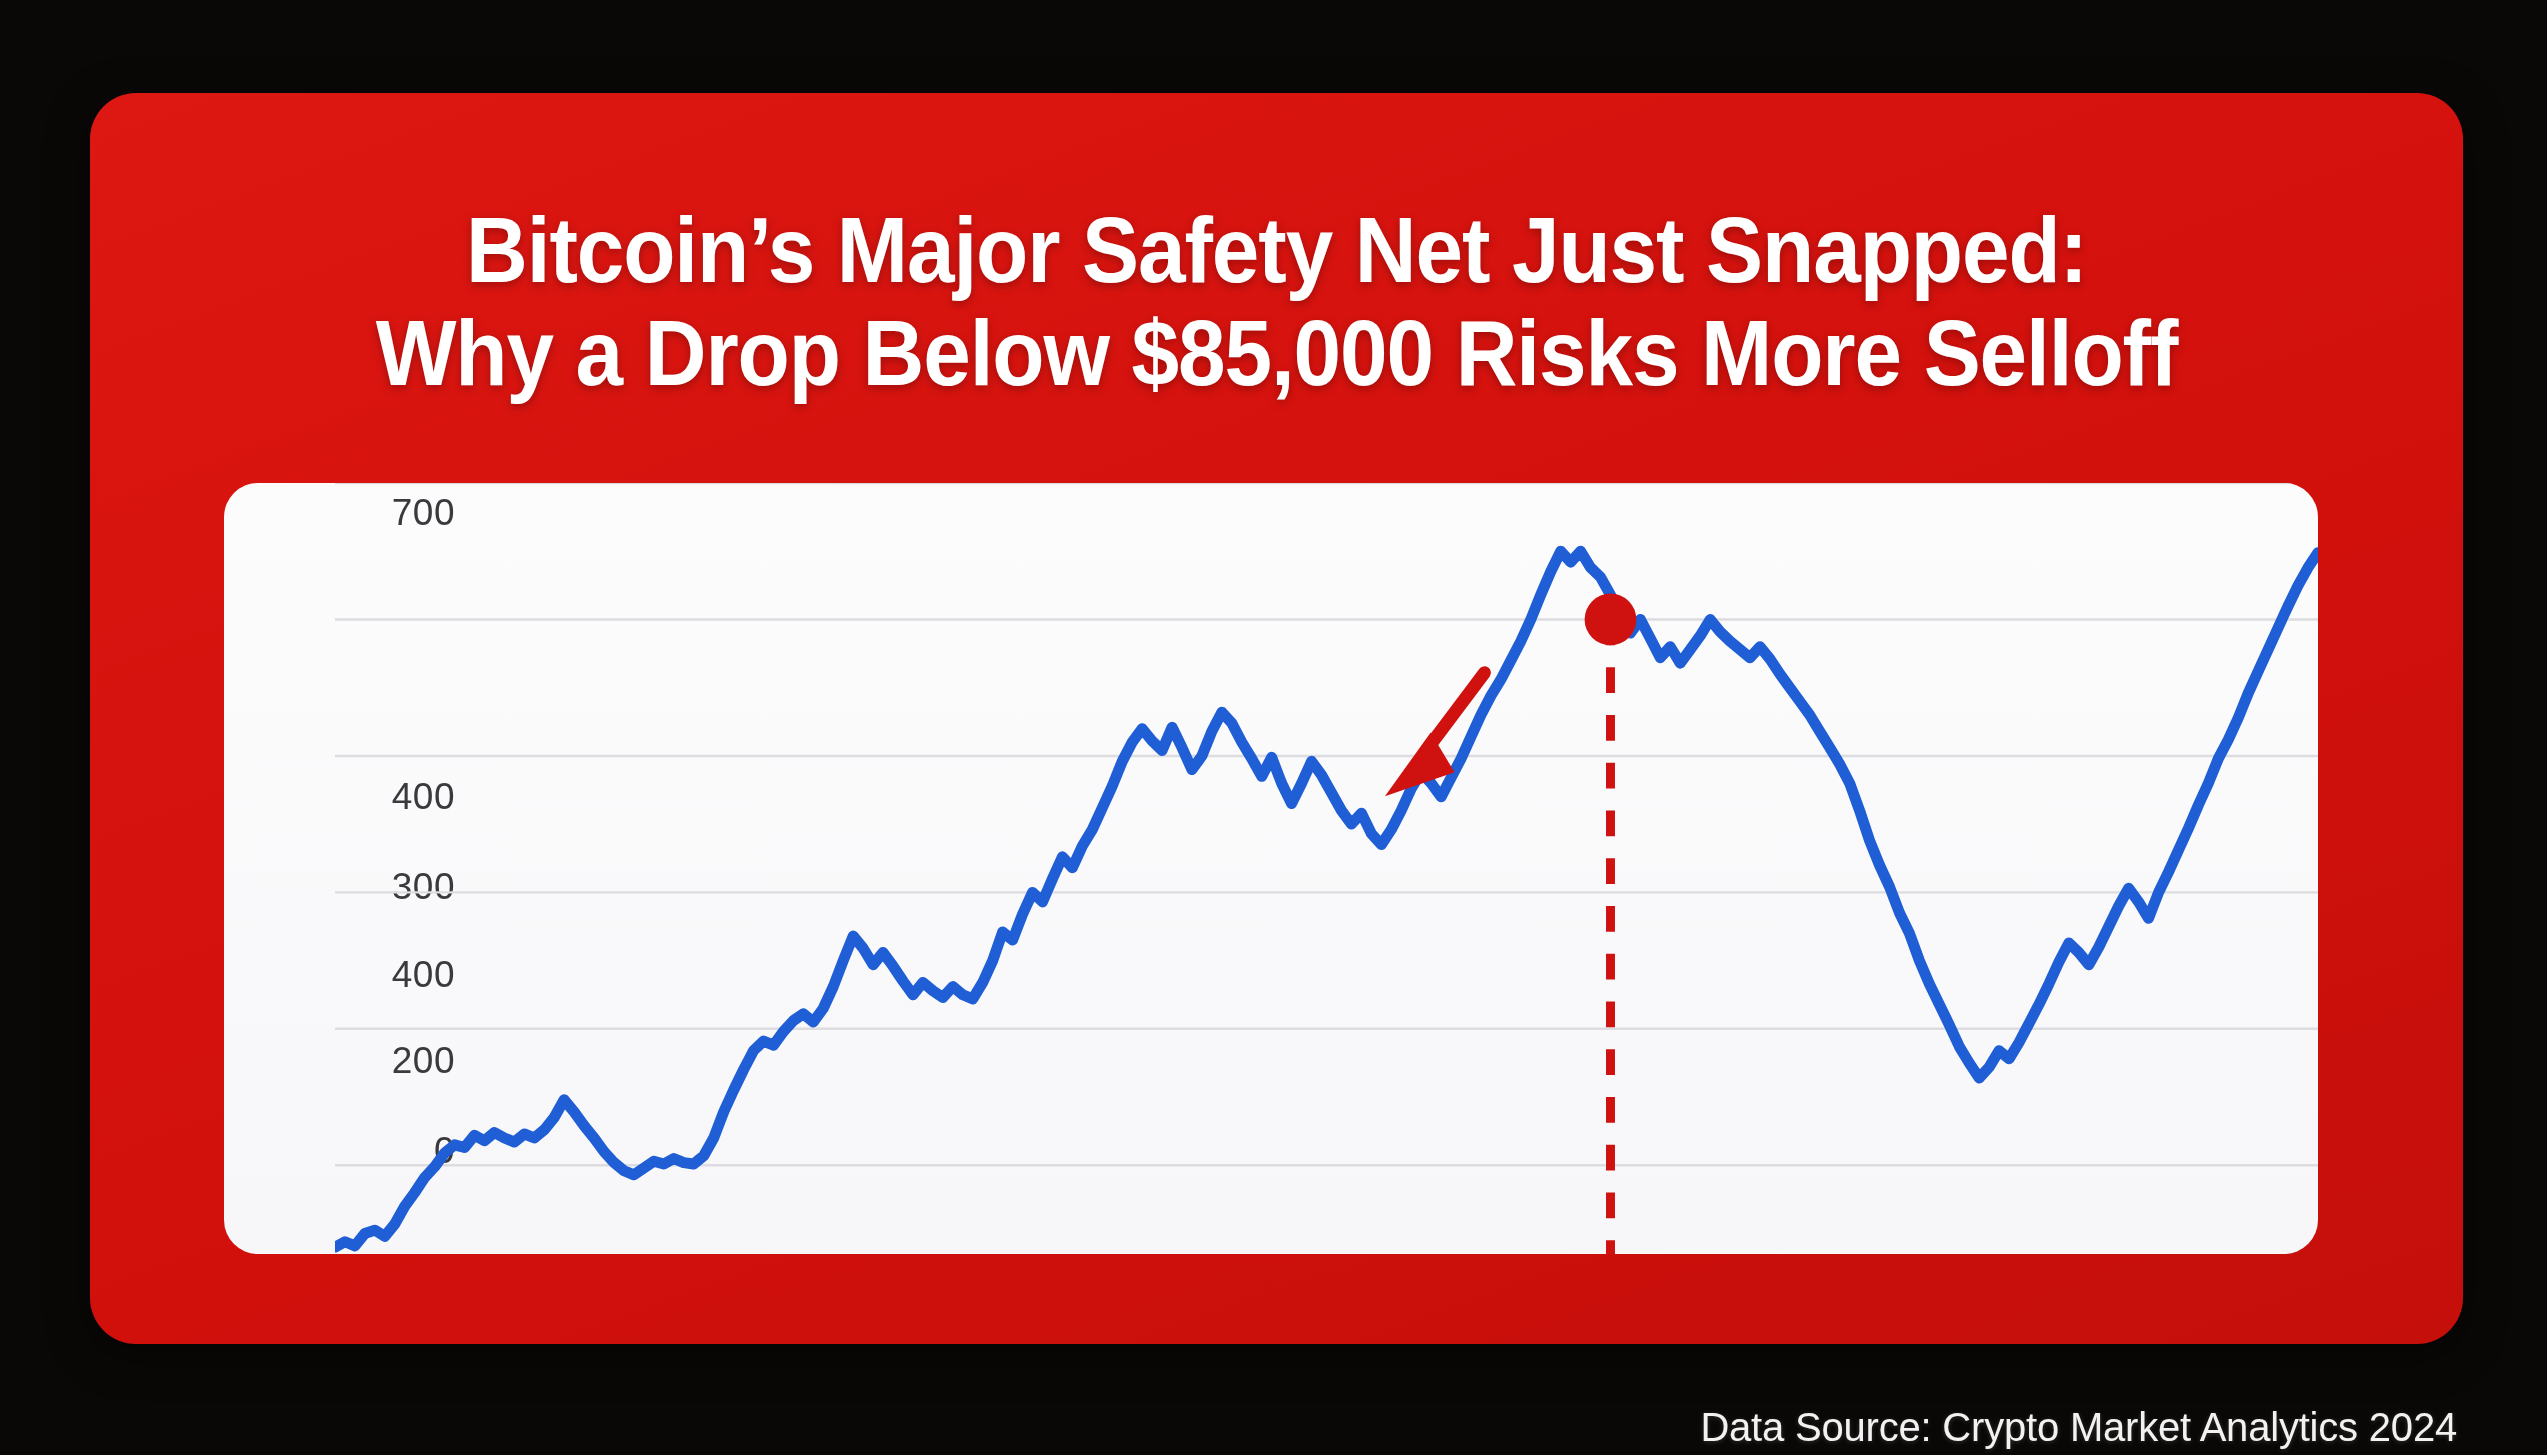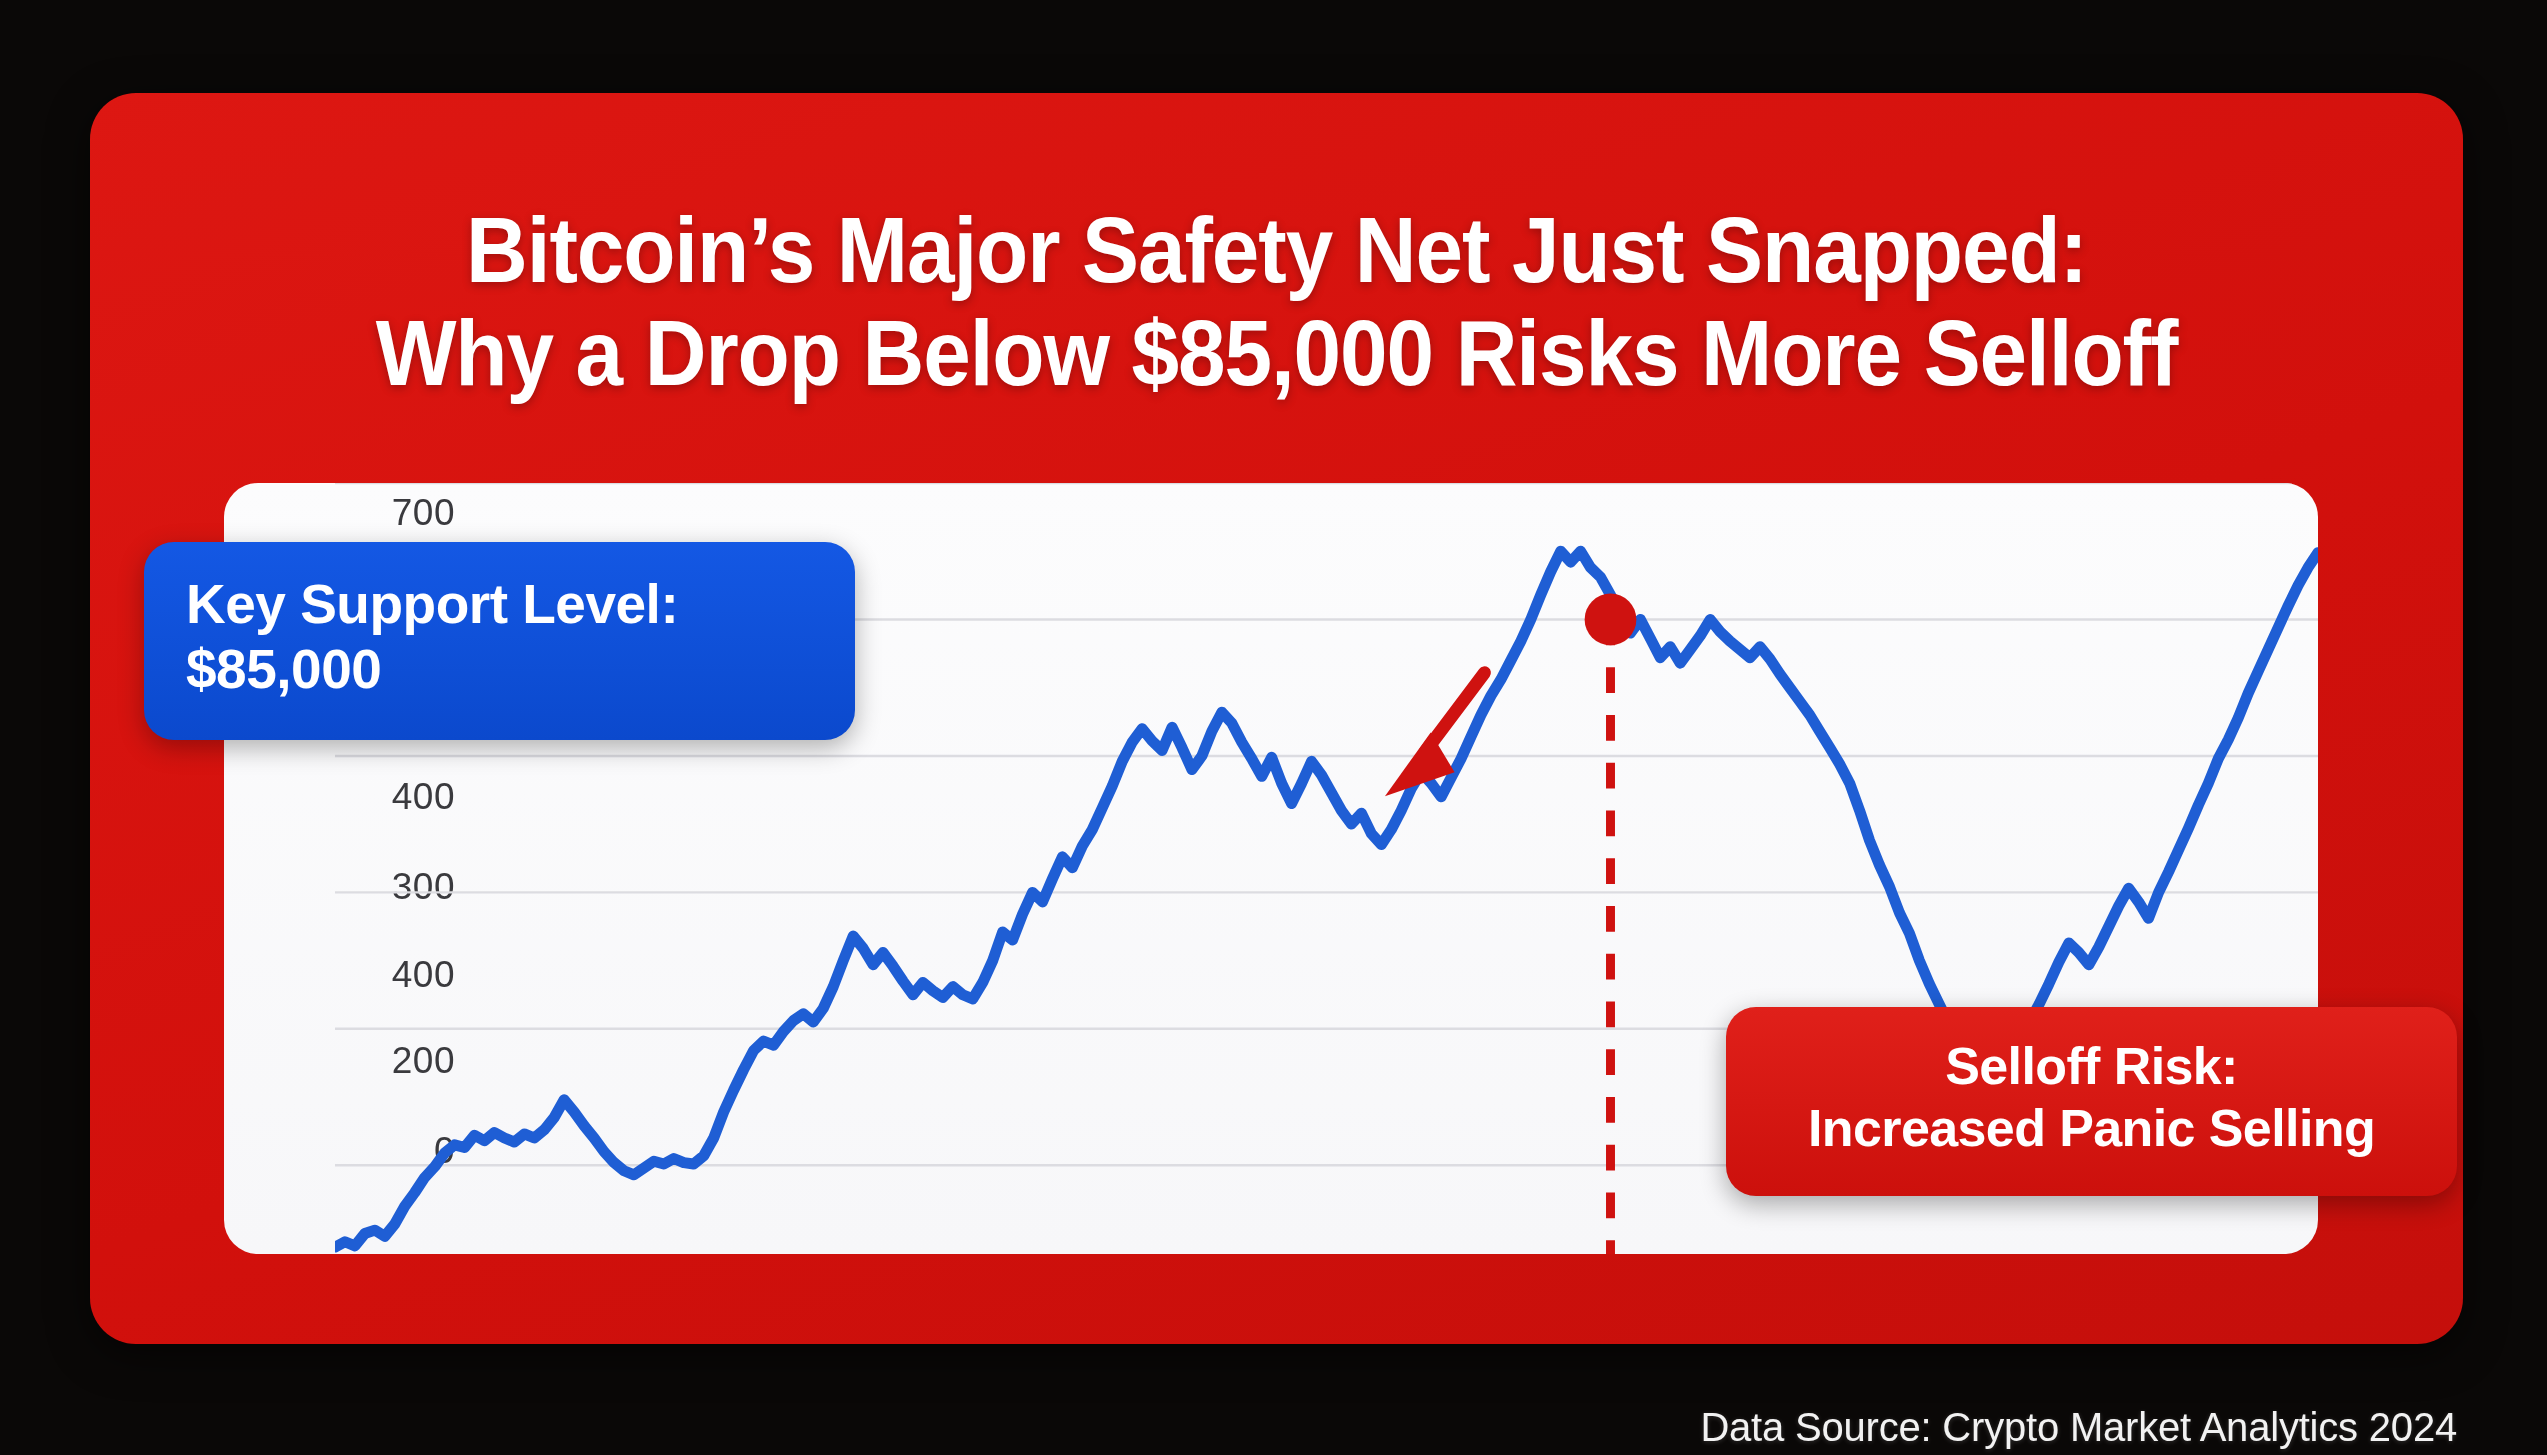--- a/index.html
+++ b/index.html
@@ -169,34 +169,26 @@
           <line x1="0" x2="1993" y1="548.6725663716813" y2="548.6725663716813" stroke="#dcdce1" stroke-width="2.5"></line>
           <line x1="0" x2="1993" y1="685.8407079646017" y2="685.8407079646017" stroke="#dcdce1" stroke-width="2.5"></line>
         </g>
       <polyline id="series-line" fill="none" stroke-width="11" stroke-linejoin="round" stroke-linecap="round" stroke="#1f5ed4" points="0.0,768.1 10.0,762.7 20.0,766.8 30.0,754.4 40.1,751.0 50.1,757.2 60.1,744.8 70.1,727.0 80.1,713.3 90.1,698.2 100.2,687.2 110.2,673.5 120.2,665.3 130.2,668.0 140.2,655.7 150.2,661.2 160.2,652.9 170.3,658.4 180.3,662.5 190.3,654.3 200.3,658.4 210.3,650.2 220.3,637.8 230.3,620.0 240.4,632.3 250.4,646.1 260.4,658.4 270.4,672.1 280.4,683.1 290.4,691.3 300.5,695.4 310.5,688.6 320.5,681.7 330.5,684.5 340.5,679.0 350.5,683.1 360.5,684.5 370.6,676.2 380.6,658.4 390.6,632.3 400.6,610.4 410.6,589.8 420.6,570.6 430.6,561.0 440.7,565.1 450.7,551.4 460.7,540.4 470.7,533.6 480.7,541.8 490.7,528.1 500.8,506.2 510.8,480.1 520.8,455.4 530.8,467.7 540.8,484.2 550.8,471.9 560.8,485.6 570.9,500.7 580.9,514.4 590.9,502.0 600.9,510.3 610.9,517.1 620.9,506.2 630.9,514.4 641.0,518.5 651.0,502.0 661.0,480.1 671.0,451.3 681.0,459.5 691.0,433.5 701.1,411.5 711.1,421.1 721.1,397.8 731.1,375.8 741.1,386.8 751.1,364.9 761.1,348.4 771.2,326.5 781.2,304.5 791.2,279.8 801.2,260.6 811.2,246.9 821.2,259.2 831.3,268.8 841.3,245.5 851.3,266.1 861.3,288.1 871.3,274.3 881.3,249.6 891.3,230.4 901.4,241.4 911.4,260.6 921.4,277.1 931.4,294.9 941.4,275.7 951.4,301.8 961.4,322.3 971.5,301.8 981.5,279.8 991.5,293.5 1001.5,311.4 1011.5,329.2 1021.5,342.9 1031.6,331.9 1041.6,352.5 1051.6,363.5 1061.6,348.4 1071.6,329.2 1081.6,307.3 1091.6,290.8 1101.7,301.8 1111.7,315.5 1121.7,296.3 1131.7,277.1 1141.7,255.1 1151.7,233.2 1161.7,214.0 1171.8,197.5 1181.8,178.3 1191.8,159.1 1201.8,137.2 1211.8,112.5 1221.8,89.2 1231.9,68.6 1241.9,79.6 1251.9,68.6 1261.9,85.0 1271.9,94.6 1281.9,112.5 1291.9,131.7 1302.0,150.9 1312.0,137.2 1322.0,156.4 1332.0,175.6 1342.0,164.6 1352.0,181.1 1362.1,167.3 1372.1,153.6 1382.1,137.2 1392.1,149.5 1402.1,159.1 1412.1,167.3 1422.1,175.6 1432.2,164.6 1442.2,176.9 1452.2,192.0 1462.2,205.8 1472.2,219.5 1482.2,233.2 1492.2,249.6 1502.3,266.1 1512.3,282.6 1522.3,301.8 1532.3,329.2 1542.3,359.4 1552.3,384.1 1562.4,406.0 1572.4,432.1 1582.4,452.7 1592.4,480.1 1602.4,503.4 1612.4,524.0 1622.4,544.6 1632.5,566.5 1642.5,583.0 1652.5,598.1 1662.5,587.1 1672.5,570.6 1682.5,578.8 1692.5,562.4 1702.6,543.2 1712.6,524.0 1722.6,503.4 1732.6,481.5 1742.6,462.3 1752.6,471.9 1762.7,484.2 1772.7,466.4 1782.7,445.8 1792.7,425.2 1802.7,407.4 1812.7,421.1 1822.7,437.6 1832.8,411.5 1842.8,390.9 1852.8,369.0 1862.8,347.0 1872.8,323.7 1882.8,301.8 1892.8,277.1 1902.9,257.9 1912.9,235.9 1922.9,211.2 1932.9,189.3 1942.9,167.3 1952.9,145.4 1963.0,123.5 1973.0,102.9 1983.0,85.0 1993.0,70.0"></polyline>
       <line id="break-dash" stroke-width="9" stroke-dasharray="26 22" stroke-linecap="butt" x1="1281.929648241206" x2="1281.929648241206" y1="137.1681415929204" y2="775" stroke="#cf1210"></line>
       <circle id="break-dot" r="26" cx="1281.929648241206" cy="137.1681415929204" fill="#cf1210"></circle>
     </svg>
 
   </div>
 
-  <div id="badge-support">
-    <span>Key Support Level:</span>
-    <span class="v">$85,000</span>
-  </div>
 
 
   <svg id="arrow-layer" style="position:absolute;left:0;top:0;width:2547px;height:1456px;pointer-events:none" viewBox="0 0 2560 1463" width="2547" height="1456">
     <g>
       <line x1="1492" y1="676" x2="1432" y2="756" stroke="#cf1210" stroke-width="13" stroke-linecap="round"></line>
       <polygon points="1392,800 1462,776 1438,736" fill="#cf1210"></polygon>
     </g>
   </svg>
 
-  <div id="badge-selloff">
-    <span>Selloff Risk:</span>
-    <span class="l2">Increased Panic Selling</span>
-  </div>
 
   <div id="footer">Data Source: Crypto Market Analytics 2024</div>
 
 </div>
 
 
 </body></html>

